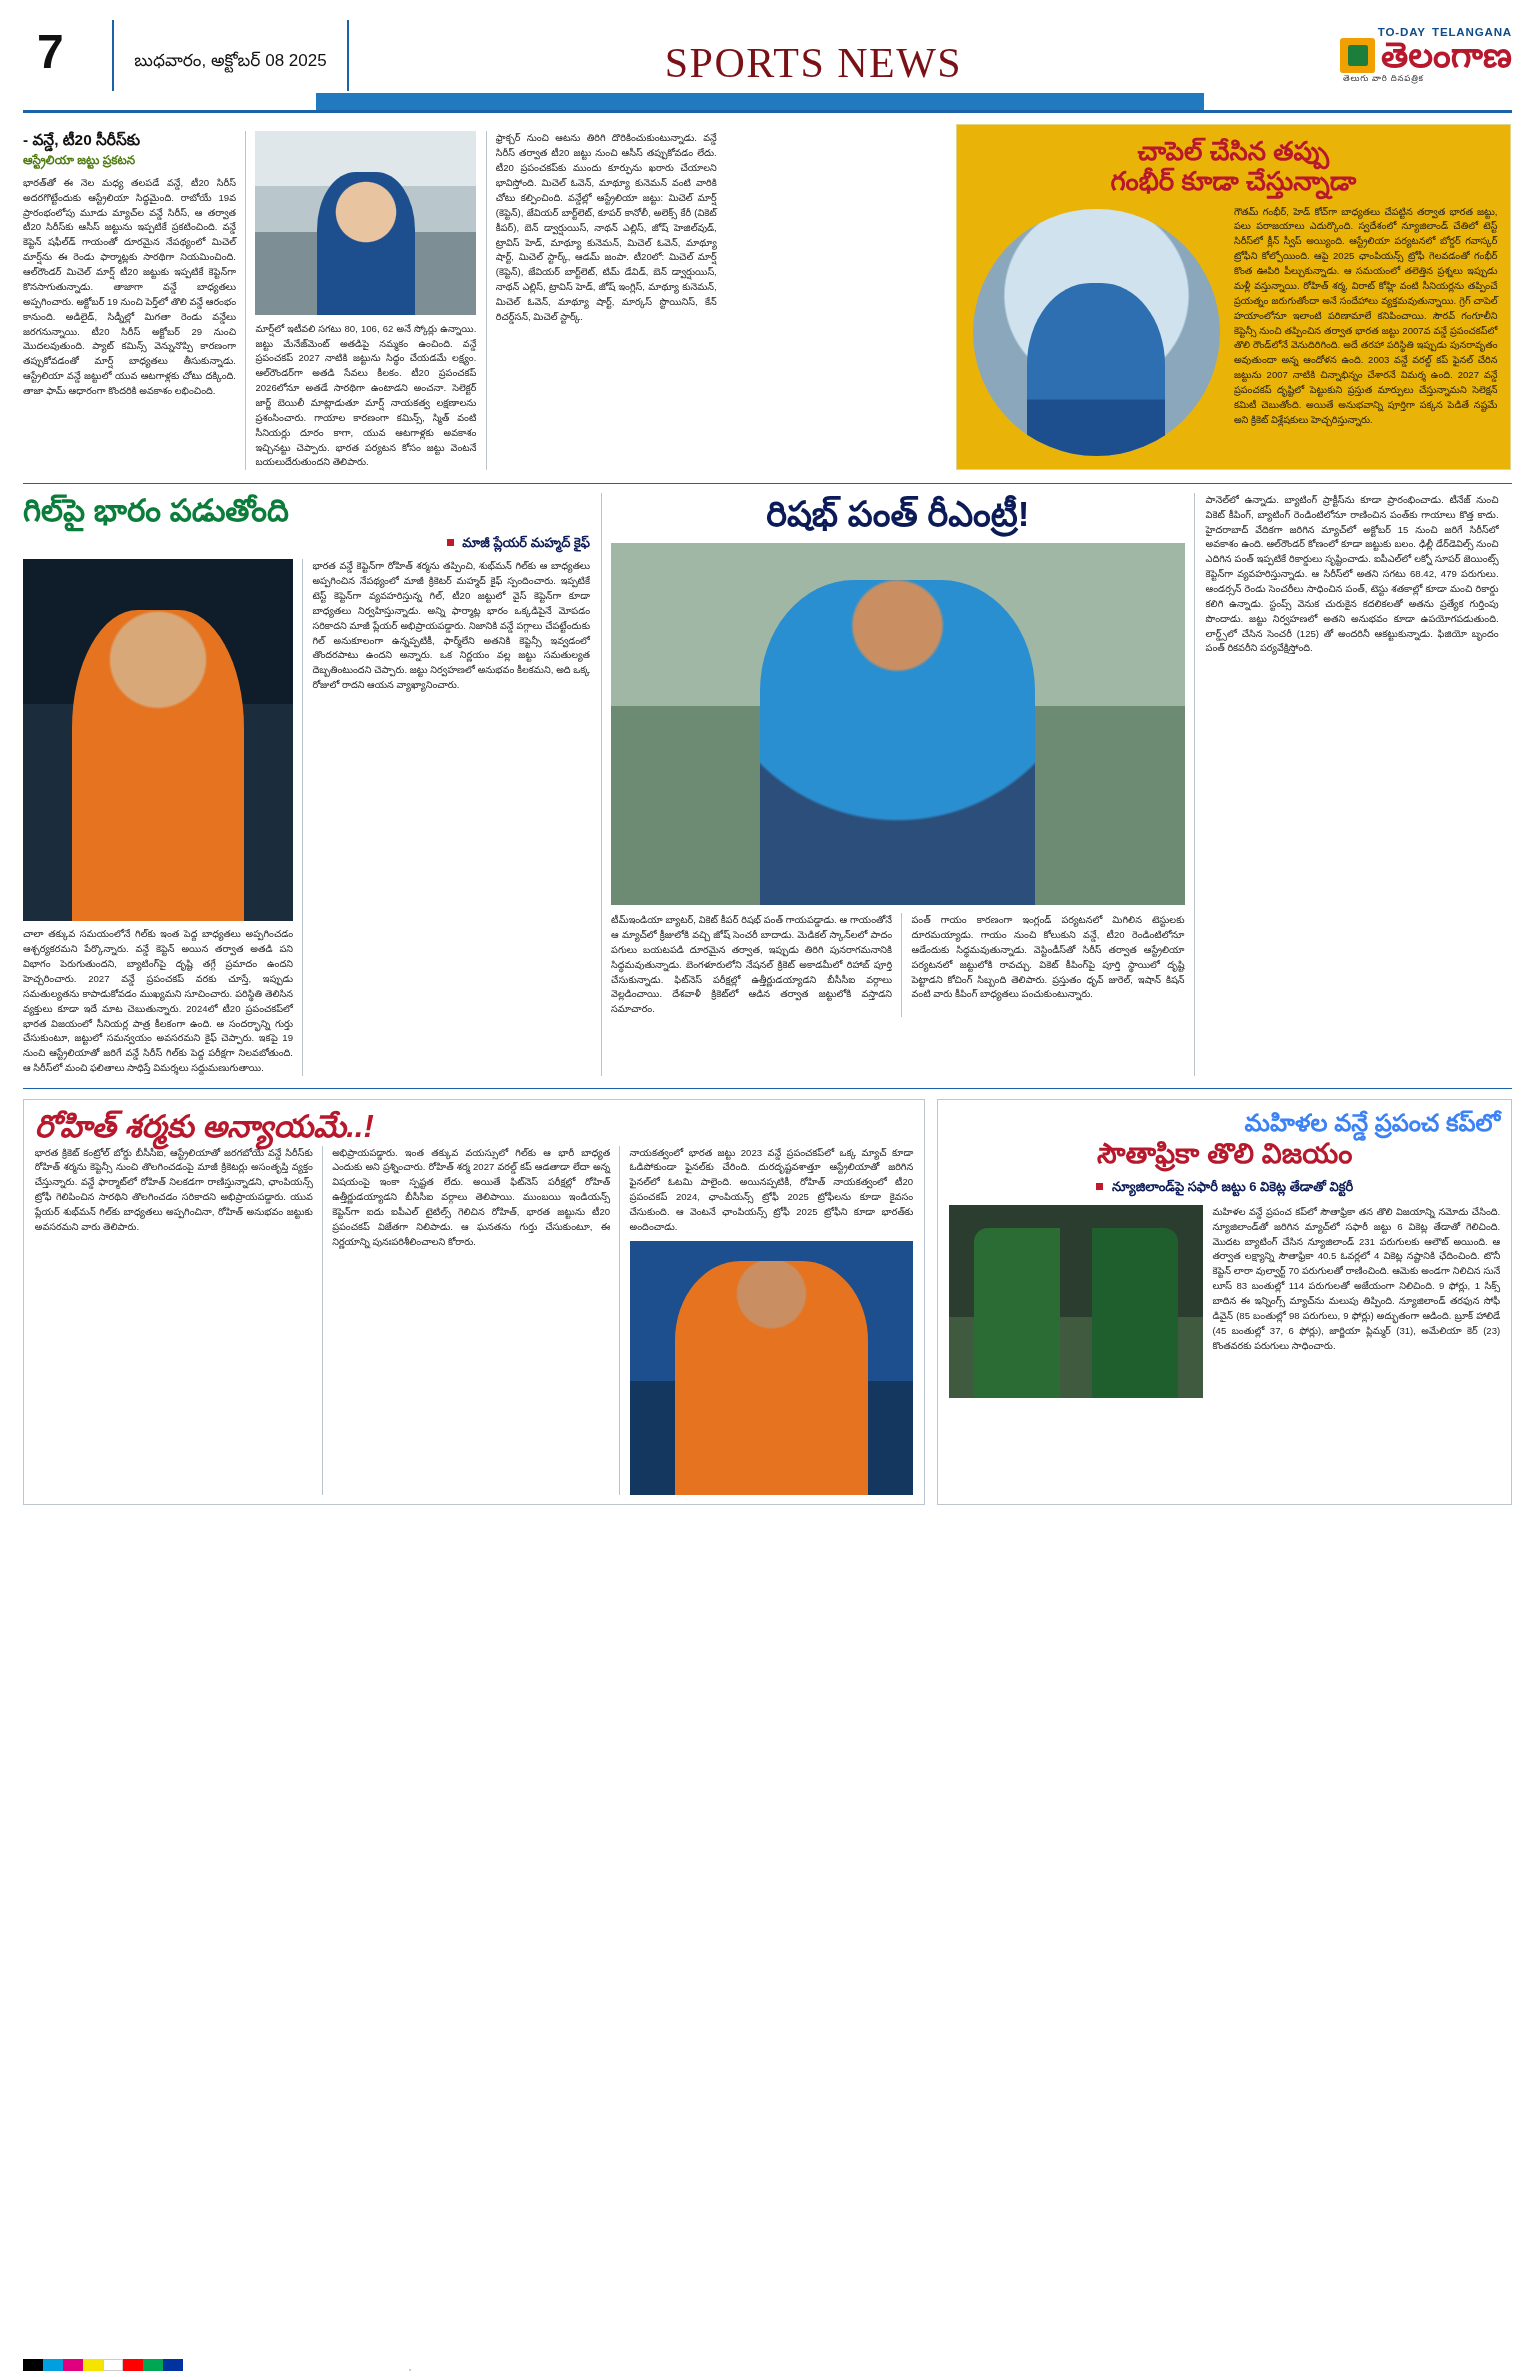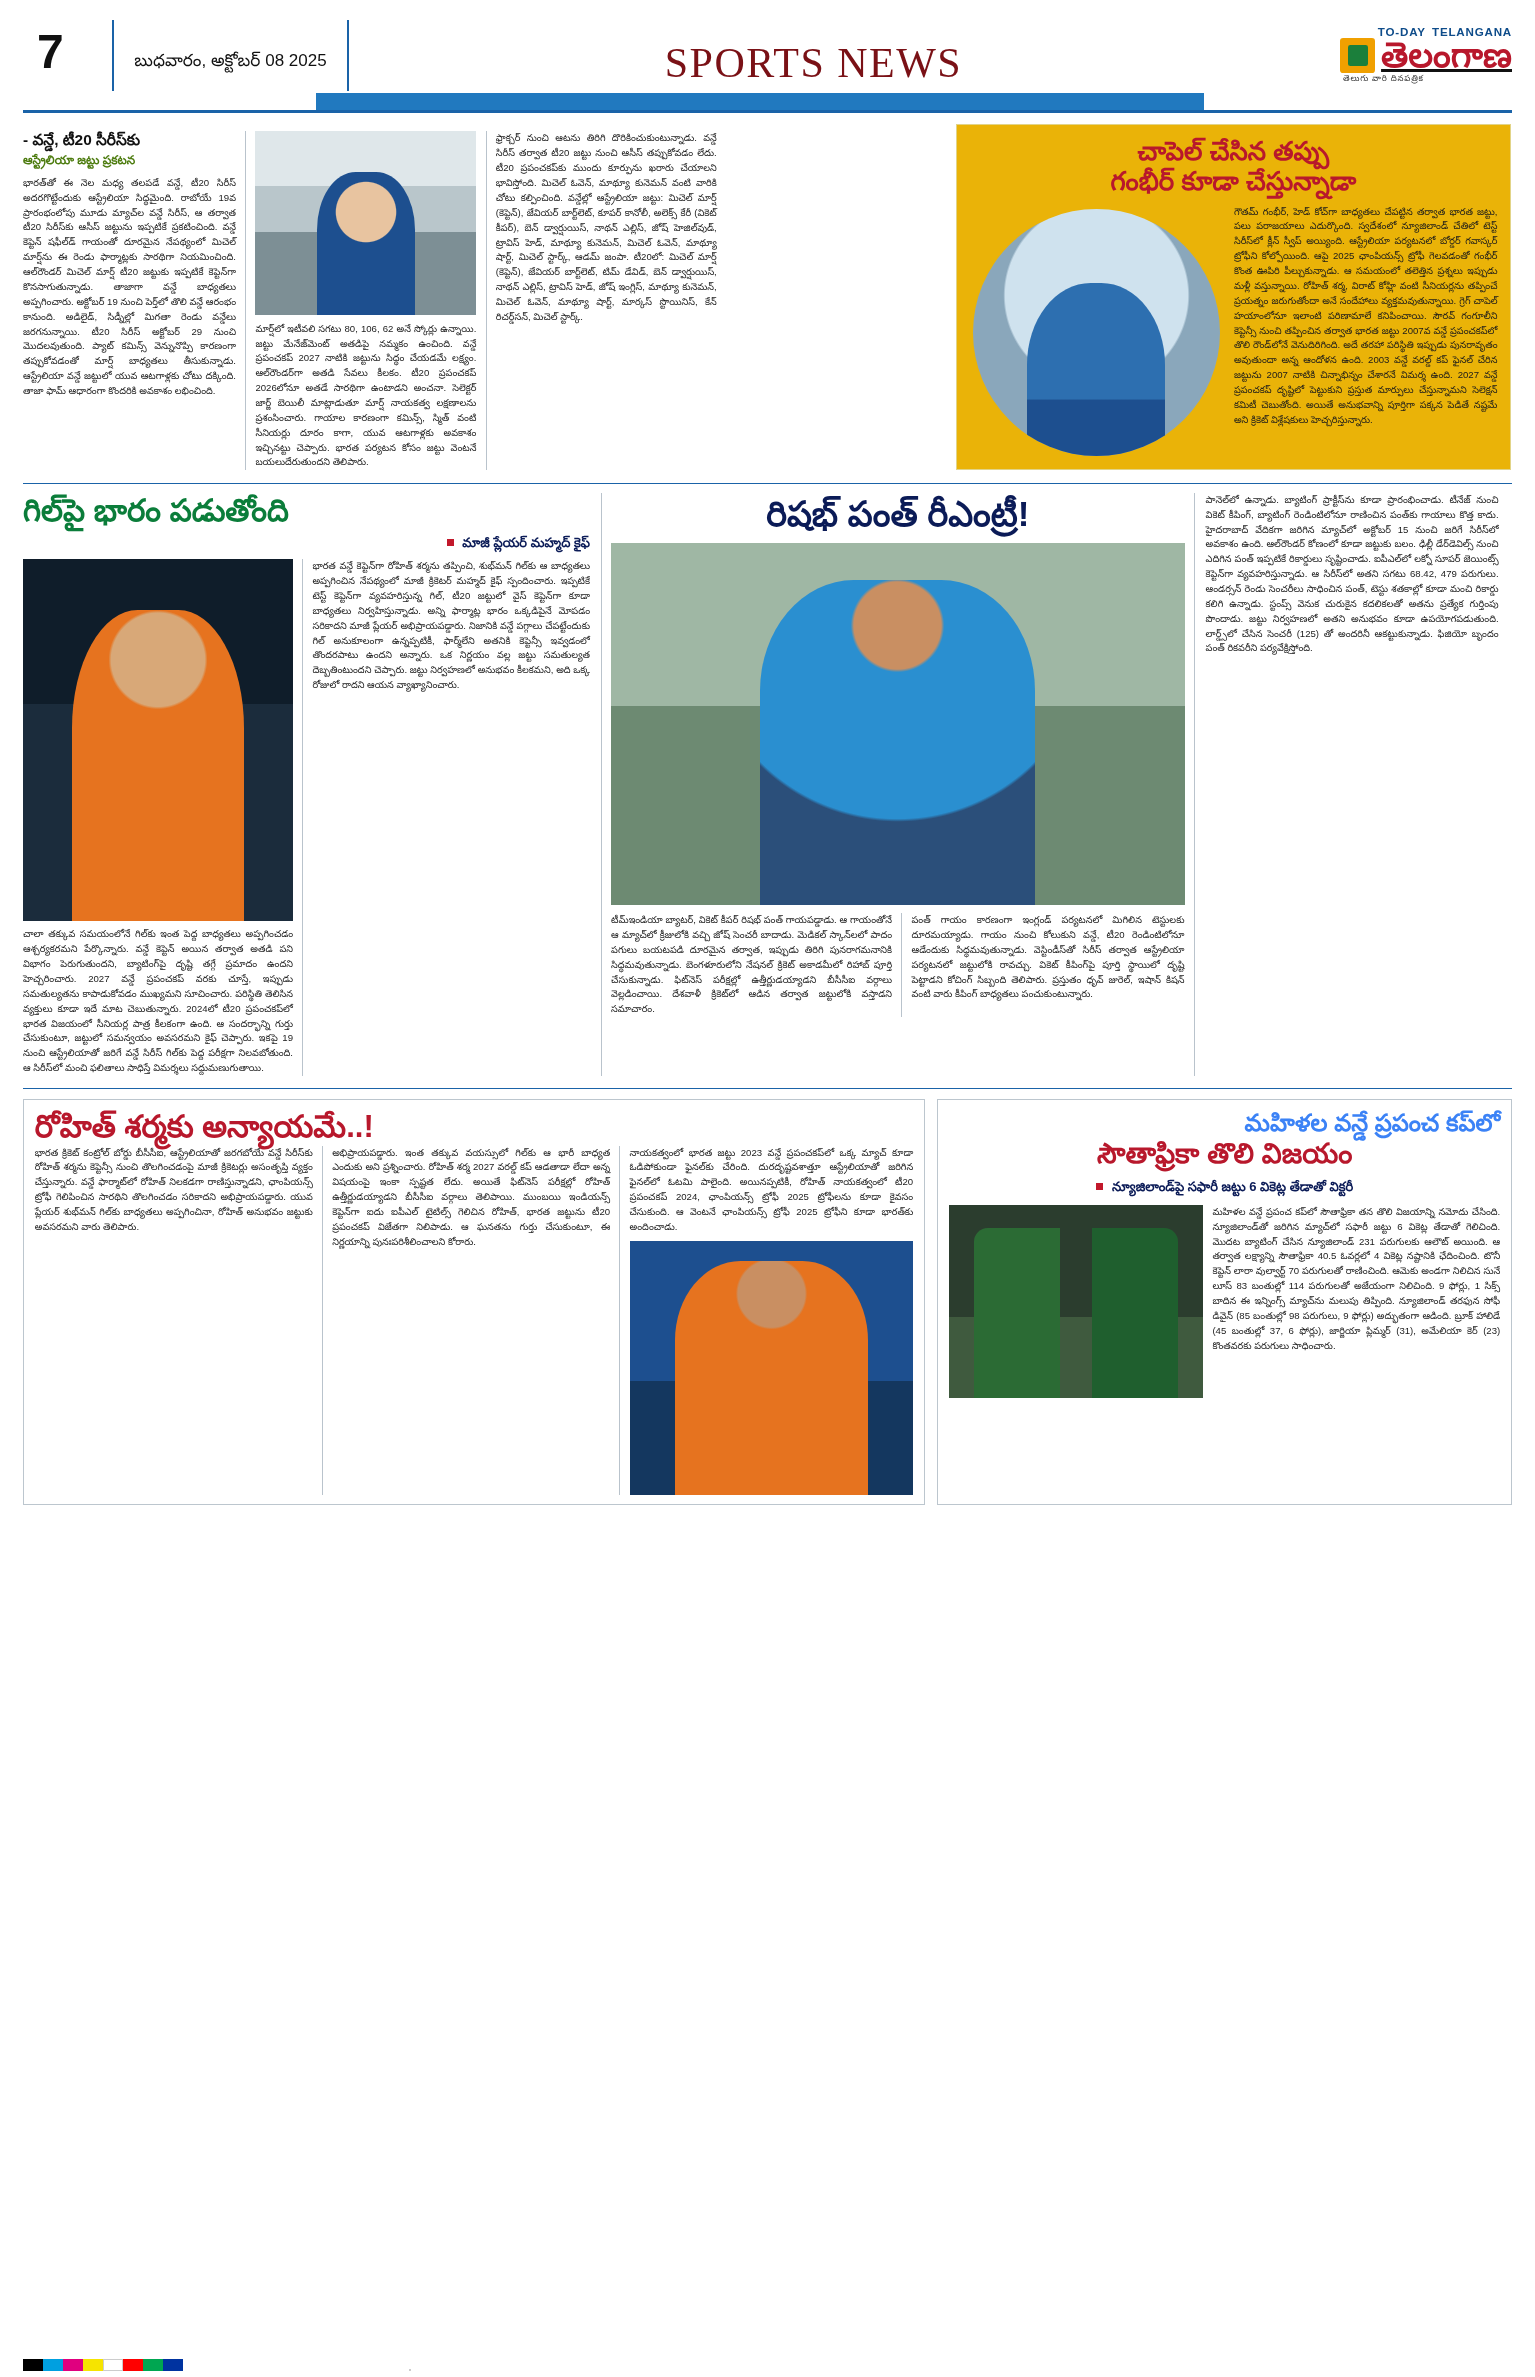--- a/index.html
+++ b/index.html
@@ -79,21 +79,20 @@
     font-size: 11.6px;
     color: #0e4c8a;
     font-weight: bold;
     letter-spacing: 0.8px;
   }
   .logo-main {
     display: flex;
     align-items: center;
     justify-content: flex-end;
     gap: 6.2px;
-    text-decoration: underline;
   }
   .logo-glyph {
     width: 35px; height: 35px;
     background: #f0a000;
     border-radius: 3.1px;
     position: relative;
   }
   .logo-glyph:after {
     content: "";
     position: absolute;
@@ -314,21 +313,21 @@
     </div>
 
     <div style="width:293px;">
       <div class="body-te">పానెల్‌లో ఉన్నాడు. బ్యాటింగ్‌ ప్రాక్టీస్‌ను కూడా ప్రారంభించాడు. టీనేజ్‌ నుంచి వికెట్‌ కీపింగ్‌, బ్యాటింగ్‌ రెండింటిలోనూ రాణించిన పంత్‌కు గాయాలు కొత్త కాదు. హైదరాబాద్‌ వేదికగా జరిగిన మ్యాచ్‌లో అక్టోబర్‌ 15 నుంచి జరిగే సిరీస్‌లో అవకాశం ఉంది. ఆల్‌రౌండర్‌ కోణంలో కూడా జట్టుకు బలం. ఢిల్లీ డేర్‌డెవిల్స్‌ నుంచి ఎదిగిన పంత్‌ ఇప్పటికే రికార్డులు సృష్టించాడు. ఐపీఎల్‌లో లక్నో సూపర్‌ జెయింట్స్‌ కెప్టెన్‌గా వ్యవహరిస్తున్నాడు. ఆ సిరీస్‌లో అతని సగటు 68.42, 479 పరుగులు. ఆండర్సన్‌ రెండు సెంచరీలు సాధించిన పంత్‌, టెస్టు శతకాల్లో కూడా మంచి రికార్డు కలిగి ఉన్నాడు. స్టంప్స్‌ వెనుక చురుకైన కదలికలతో అతను ప్రత్యేక గుర్తింపు పొందాడు. జట్టు నిర్వహణలో అతని అనుభవం కూడా ఉపయోగపడుతుంది. లార్డ్స్‌లో చేసిన సెంచరీ (125) తో అందరినీ ఆకట్టుకున్నాడు. ఫిజియో బృందం పంత్‌ రికవరీని పర్యవేక్షిస్తోంది.</div>
     </div>
   </div>
 
   <div style="display:flex; gap:12.3px; margin-top:12.3px; border-top:1.5px solid #1a63a8; padding-top:9.3px;">
 
     <div class="framed" style="width:902px; padding:9.3px 10.8px;">
-      <div class="hl-te" style="font-size:31px; color:#b8182c;">రోహిత్ శర్మకు అన్యాయమే..!</div>
+      <div class="hl-te" style="font-size:31px; color:#b8182c;font-style:italic;">రోహిత్ శర్మకు అన్యాయమే..!</div>
       <div style="display:flex; gap:9.3px;">
         <div style="width:278px;">
           <div class="body-te">భారత క్రికెట్‌ కంట్రోల్‌ బోర్డు బీసీసీఐ, ఆస్ట్రేలియాతో జరగబోయే వన్డే సిరీస్‌కు రోహిత్‌ శర్మను కెప్టెన్సీ నుంచి తొలగించడంపై మాజీ క్రికెటర్లు అసంతృప్తి వ్యక్తం చేస్తున్నారు. వన్డే ఫార్మాట్‌లో రోహిత్‌ నిలకడగా రాణిస్తున్నాడని, ఛాంపియన్స్‌ ట్రోఫీ గెలిపించిన సారథిని తొలగించడం సరికాదని అభిప్రాయపడ్డారు. యువ ప్లేయర్‌ శుభ్‌మన్‌ గిల్‌కు బాధ్యతలు అప్పగించినా, రోహిత్‌ అనుభవం జట్టుకు అవసరమని వారు తెలిపారు.</div>
         </div>
         <div class="col-divider"></div>
         <div style="width:278px;">
           <div class="body-te">అభిప్రాయపడ్డారు. ఇంత తక్కువ వయస్సులో గిల్‌కు ఆ భారీ బాధ్యత ఎందుకు అని ప్రశ్నించారు. రోహిత్‌ శర్మ 2027 వరల్డ్‌ కప్‌ ఆడతాడా లేదా అన్న విషయంపై ఇంకా స్పష్టత లేదు. అయితే ఫిట్‌నెస్‌ పరీక్షల్లో రోహిత్‌ ఉత్తీర్ణుడయ్యాడని బీసీసీఐ వర్గాలు తెలిపాయి. ముంబయి ఇండియన్స్‌ కెప్టెన్‌గా ఐదు ఐపీఎల్‌ టైటిల్స్‌ గెలిచిన రోహిత్‌, భారత జట్టును టీ20 ప్రపంచకప్‌ విజేతగా నిలిపాడు. ఆ ఘనతను గుర్తు చేసుకుంటూ, ఈ నిర్ణయాన్ని పునఃపరిశీలించాలని కోరారు.</div>
         </div>
         <div class="col-divider"></div>
         <div style="flex:1;">

